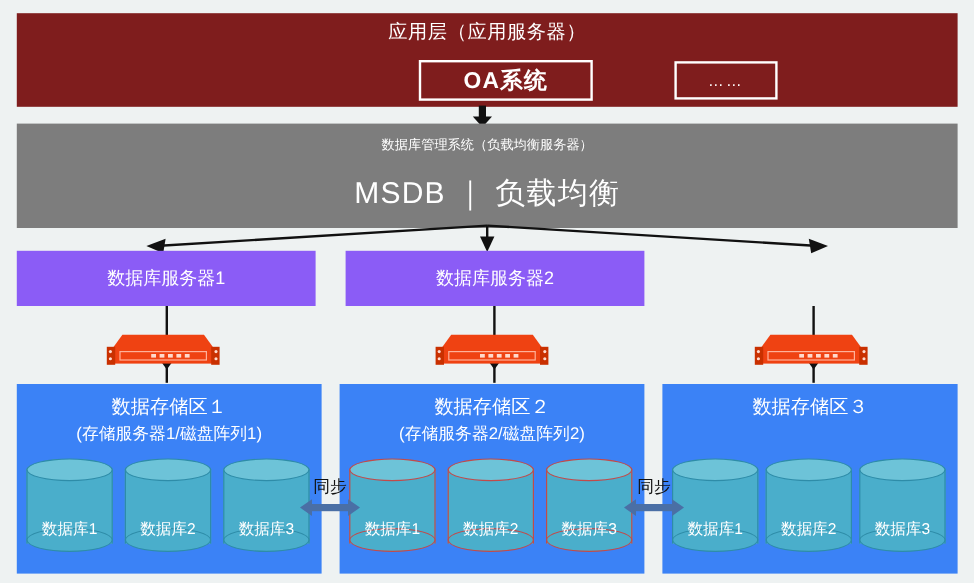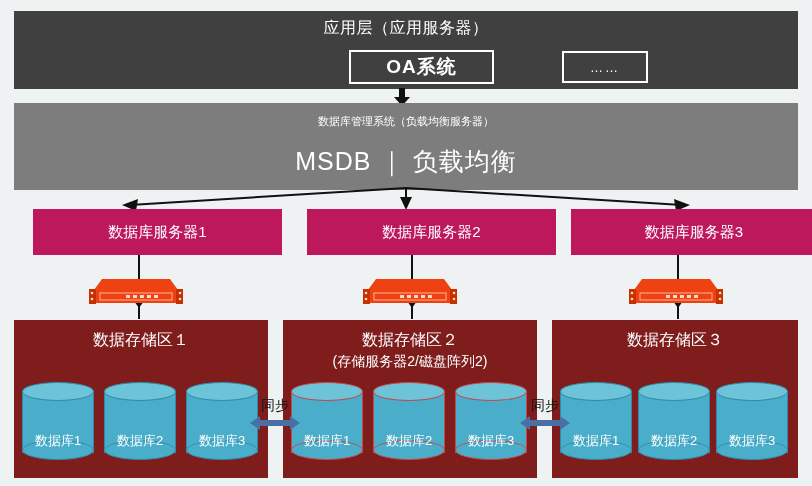--- a/index.html
+++ b/index.html
@@ -11,21 +11,21 @@
     position:relative;
     color:#fff;
   }
   #stage{position:absolute;left:0;top:0;width:812px;height:486px;}
 
   
   .layer{position:absolute;box-sizing:border-box;}
 
   .app-layer{
     left:14px;top:11px;width:784px;height:78px;
-    background:#404040;
+    background:#7f1d1d;
   }
   .app-title{
     position:absolute;left:0;right:0;top:6px;
     text-align:center;font-size:16px;line-height:22px;
     letter-spacing:.5px;
   }
   .app-boxes{
     position:absolute;left:0;right:0;top:39px;height:34px;padding-left:48px;
   }
   .app-box{
@@ -63,44 +63,43 @@
     position:absolute;left:0;right:0;top:42px;text-align:center;
     font-size:25px;line-height:32px;letter-spacing:1px;
   }
 
   
   .branch{position:absolute;left:0;top:186px;width:812px;height:30px;}
 
   
   .srv-box{
     position:absolute;top:209px;height:46px;
-    background:#be185d;
+    background:#8b5cf6;
     display:flex;align-items:center;justify-content:center;
     font-size:15px;
-    margin-left:19px;
   }
   .srv-box.c1{left:14px;width:249px;}
   .srv-box.c2{left:288px;width:249px;}
   .srv-box.c3{left:552px;width:246px;}
 
   
   .vline{position:absolute;width:2px;background:#111;}
   .vhead{
     position:absolute;width:0;height:0;
     border-left:5px solid transparent;border-right:5px solid transparent;
     border-top:7px solid #111;
   }
 
   
   .rack{position:absolute;width:96px;height:30px;}
 
   
   .store-box{
     position:absolute;top:320px;height:158px;
-    background:#7f1d1d;
+    background:#3b82f6;
   }
   .store-box.c1{left:14px;width:254px;}
   .store-box.c2{left:283px;width:254px;}
   .store-box.c3{left:552px;width:246px;}
   .store-title{
     position:absolute;left:0;right:0;top:9px;text-align:center;
     font-size:16px;line-height:21px;
   }
   .store-sub{
     position:absolute;left:0;right:0;top:32px;text-align:center;
@@ -193,23 +192,20 @@
     <polygon points="690,19 674,13 676,25" fill="#111"></polygon>
     <polygon points="406,24 400,11 412,11" fill="#111"></polygon>
   </svg>
 
   <div class="srv-box c1">
     <span>数据库服务器1</span>
   </div>
   <div class="srv-box c2">
     <span>数据库服务器2</span>
   </div>
-  <div class="srv-box c3">
-    <span>数据库服务器3</span>
-  </div>
 
   <div class="vline" style="left:138px;top:255px;height:47px;"></div>
   <div class="vhead" style="left:134px;top:301px;"></div>
   <div class="vline" style="left:138px;top:300px;height:19px;"></div>
 
   <div class="vline" style="left:411px;top:255px;height:47px;"></div>
   <div class="vhead" style="left:407px;top:301px;"></div>
   <div class="vline" style="left:411px;top:300px;height:19px;"></div>
 
   <div class="vline" style="left:677px;top:255px;height:47px;"></div>
@@ -274,20 +270,21 @@
     <g fill="#ffd9cc">
         <circle cx="4" cy="17" r="1.3"></circle>
         <circle cx="4" cy="23" r="1.3"></circle>
       <circle cx="92" cy="17" r="1.3"></circle>
         <circle cx="92" cy="23" r="1.3"></circle>
       </g>
   </svg>
 
   <div class="store-box c1">
     <div class="store-title">数据存储区１</div>
+    <div class="store-sub">(存储服务器1/磁盘阵列1)</div>
     <div class="cyl-row">
       <div class="cyl" style="left:8px;">
         <div class="body"></div>
           <div class="bot"></div>
           <div class="top"></div>
         <div class="lbl">数据库1</div>
       </div>
       <div class="cyl" style="left:90px;">
         <div class="body"></div>
           <div class="bot"></div>

